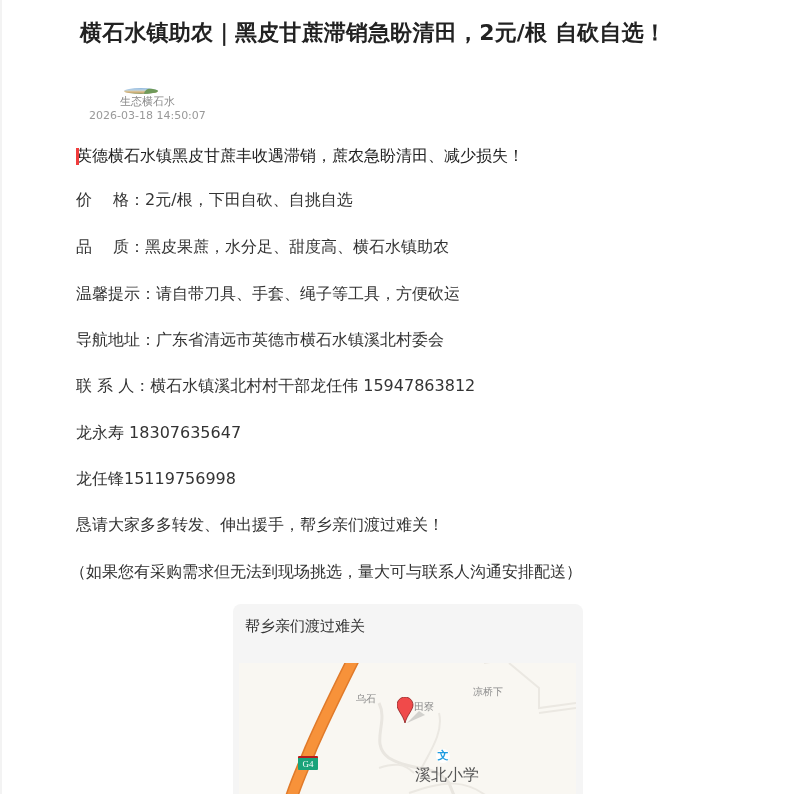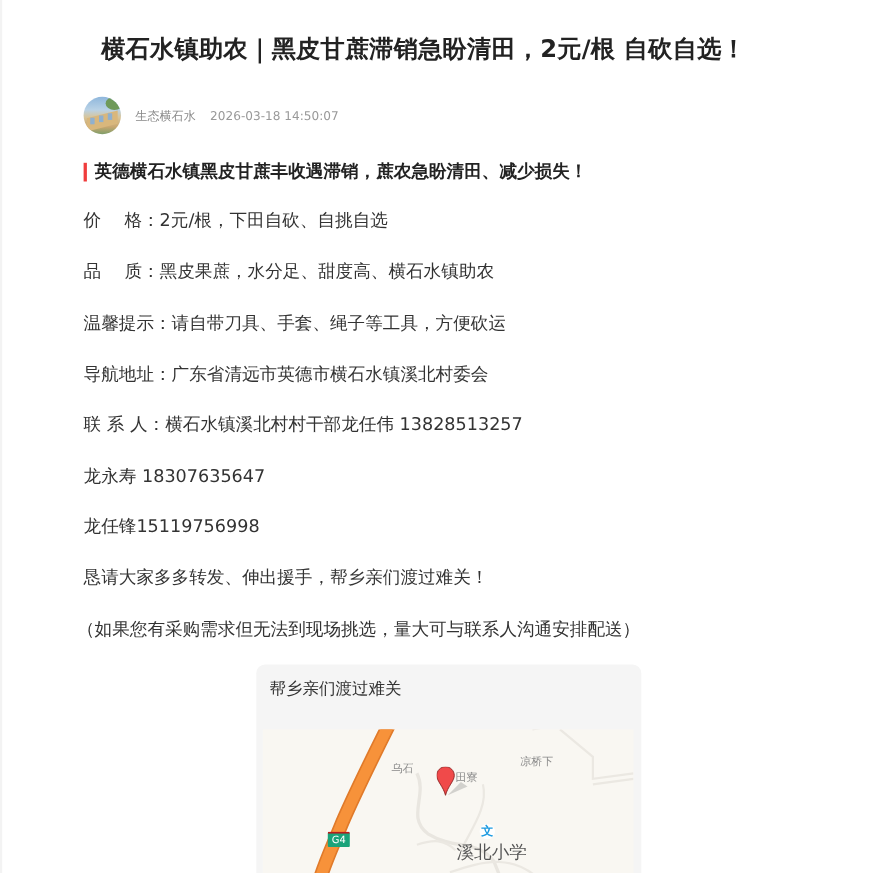--- a/index.html
+++ b/index.html
@@ -7,36 +7,36 @@
     width: 800px; height: 794px; overflow: hidden; position: relative;
     font-family: "DejaVu Sans", "Liberation Sans", sans-serif;
     color: #333333;
   }
   .left-rule { position: absolute; left: 0; top: 0; width: 2px; height: 794px; background: #f3f3f3; }
   .article { position: absolute; left: 76px; top: 0; width: 640px; }
   .title {
     position: absolute; left: 0; top: 14px; white-space: nowrap;
     font-size: 22px; font-weight: bold; color: #222222; letter-spacing: 0.2px;
   }
-  .meta { position: absolute; left: 0; top: 88px; height: 34px; display: flex; align-items: center; }
+  .meta { position: absolute; left: 0; top: 88px; height: 34px; display: flex; align-items: center; flex-direction: column; }
   .avatar {
     width: 34px; height: 34px; border-radius: 50%; overflow: hidden; position: relative;
     background: linear-gradient(180deg, #8fb7dc 0%, #b9d2e6 35%, #d8c59a 55%, #c9a770 80%, #7f9e6a 100%);
   }
   .avatar .b1 { position: absolute; left: 3px; top: 16px; width: 28px; height: 12px; background: #d9b77c; transform: skewY(-14deg); }
   .avatar .b2 { position: absolute; left: 6px; top: 19px; width: 4px; height: 6px; background: #8fb0cf; }
   .avatar .b3 { position: absolute; left: 14px; top: 17px; width: 4px; height: 6px; background: #8fb0cf; }
   .avatar .b4 { position: absolute; left: 22px; top: 15px; width: 4px; height: 6px; background: #8fb0cf; }
   .avatar .tree { position: absolute; left: 20px; top: 0px; width: 16px; height: 12px; background: #6f9a5a; border-radius: 50%; }
   .author { margin-left: 13px; font-size: 11px; color: #888888; }
   .date { margin-left: 13px; font-size: 11px; color: #999999; }
 
   .lead {
     position: absolute; left: 0; top: 146px; white-space: nowrap;
-    font-size: 16px; font-weight: bold; color: #222222; padding-left: 10px;
+    font-size: 16px; font-weight: normal; color: #222222; 
   }
   .lead::before {
     content: ""; position: absolute; left: 0; top: 2px; width: 3px; height: 17px; background: #f03c3c;
   }
   .para { position: absolute; left: 0; white-space: nowrap; font-size: 16px; color: #333333; }
 
   .map-card {
     position: absolute; left: 233px; top: 604px; width: 350px; height: 200px;
     background: #f5f5f5; border-radius: 8px;
   }
@@ -48,41 +48,41 @@
   .map-area svg { position: absolute; left: 0; top: 0; }
   .lbl { position: absolute; font-size: 10px; color: #8a8a8a; white-space: nowrap; }
   .lbl-school { position: absolute; font-size: 16px; color: #555555; white-space: nowrap; }
 </style>
 </head>
 <body>
 
 <div class="left-rule"></div>
 
 <div class="article">
-  <h1 class="title" style="margin:16px;">横石水镇助农｜黑皮甘蔗滞销急盼清田，2元/根 自砍自选！</h1>
+  <h1 class="title" style="margin:4px;">横石水镇助农｜黑皮甘蔗滞销急盼清田，2元/根 自砍自选！</h1>
 
   <div class="meta">
     <div class="avatar">
       <div class="tree"></div>
         <div class="b1"></div>
         <div class="b2"></div>
         <div class="b3"></div>
         <div class="b4"></div>
     </div>
     <span class="author">生态横石水</span>
     <span class="date">2026-03-18 14:50:07</span>
   </div>
 
   <div class="lead">英德横石水镇黑皮甘蔗丰收遇滞销，蔗农急盼清田、减少损失！</div>
 
   <div class="para" style="top:190px;">价　 格：2元/根，下田自砍、自挑自选</div>
   <div class="para" style="top:237px;">品　 质：黑皮果蔗，水分足、甜度高、横石水镇助农</div>
   <div class="para" style="top:284px;">温馨提示：请自带刀具、手套、绳子等工具，方便砍运</div>
   <div class="para" style="top:330px;">导航地址：广东省清远市英德市横石水镇溪北村委会</div>
-  <div class="para" style="top:376px;">联 系 人：横石水镇溪北村村干部龙任伟 13828513257</div>
+  <div class="para" style="top:376px;">联 系 人：横石水镇溪北村村干部龙任伟 15947863812</div>
   <div class="para" style="top:423px;">龙永寿 18307635647</div>
   <div class="para" style="top:469px;">龙任锋15119756998</div>
   <div class="para" style="top:515px;text-align:center;">恳请大家多多转发、伸出援手，帮乡亲们渡过难关！</div>
   <div class="para" style="top:562px; left:-6px;font-family:Liberation Serif, serif;">（如果您有采购需求但无法到现场挑选，量大可与联系人沟通安排配送）</div>
 </div>
 
 <div class="map-card">
   <div class="name">帮乡亲们渡过难关</div>
   <div class="map-area">
     <svg width="337" height="145" viewBox="0 0 337 145">
@@ -96,21 +96,21 @@
       <path d="M140 105 C155 100 165 100 175 110" stroke="#ebe8e2" stroke-width="2" fill="none"></path>
 
       <path d="M115 -5 C100 25 85 55 72 85 C62 110 52 130 48 150" stroke="#e07a2a" stroke-width="13" fill="none" stroke-linecap="round"></path>
       <path d="M115 -5 C100 25 85 55 72 85 C62 110 52 130 48 150" stroke="#f7923a" stroke-width="10" fill="none" stroke-linecap="round"></path>
     </svg>
 
     <div class="lbl" style="left:117px; top:29px;">乌石</div>
     <div class="lbl" style="left:175px; top:37px;">田寮</div>
     <div class="lbl" style="left:210px; top:22px;margin-left:24px;">凉桥下</div>
 
-    <div style="position:absolute; left:59px; top:93px; width:20px; height:12px; background:#1aa37a; border-top:2px solid #b91c1c; border-radius:1px; color:#ffffff; font-size:9px; line-height:12px; text-align:center;">
+    <div style="position:absolute; left:59px; top:93px; width:20px; height:12px; background:#1aa37a; border-top:2px solid #b91c1c; border-radius:1px; color:#ffffff; font-size:9px; line-height:12px; text-align:center;font-family:Liberation Serif, serif;">
       <span>G4</span>
     </div>
 
     <svg style="position:absolute; left:158px; top:34px;" width="30" height="30" viewBox="0 0 30 30">
       <path d="M10 26 L22 14 L28 18 Z" fill="#8a8a8a" opacity="0.35"></path>
       <path d="M8 0 C3.6 0 0 3.6 0 8 C0 13 6 18 8 26 C10 18 16 13 16 8 C16 3.6 12.4 0 8 0 Z" fill="#f04a4a" stroke="#8b2020" stroke-width="0.8"></path>
     </svg>
 
     <div style="position:absolute; left:197px; top:86px; width:14px; height:14px; border-radius:50%; background:#ffffff; color:#1e9be0; font-size:11px; font-weight:bold; line-height:14px; text-align:center;">文</div>
     <div class="lbl-school" style="left:176px; top:102px;">溪北小学</div>

